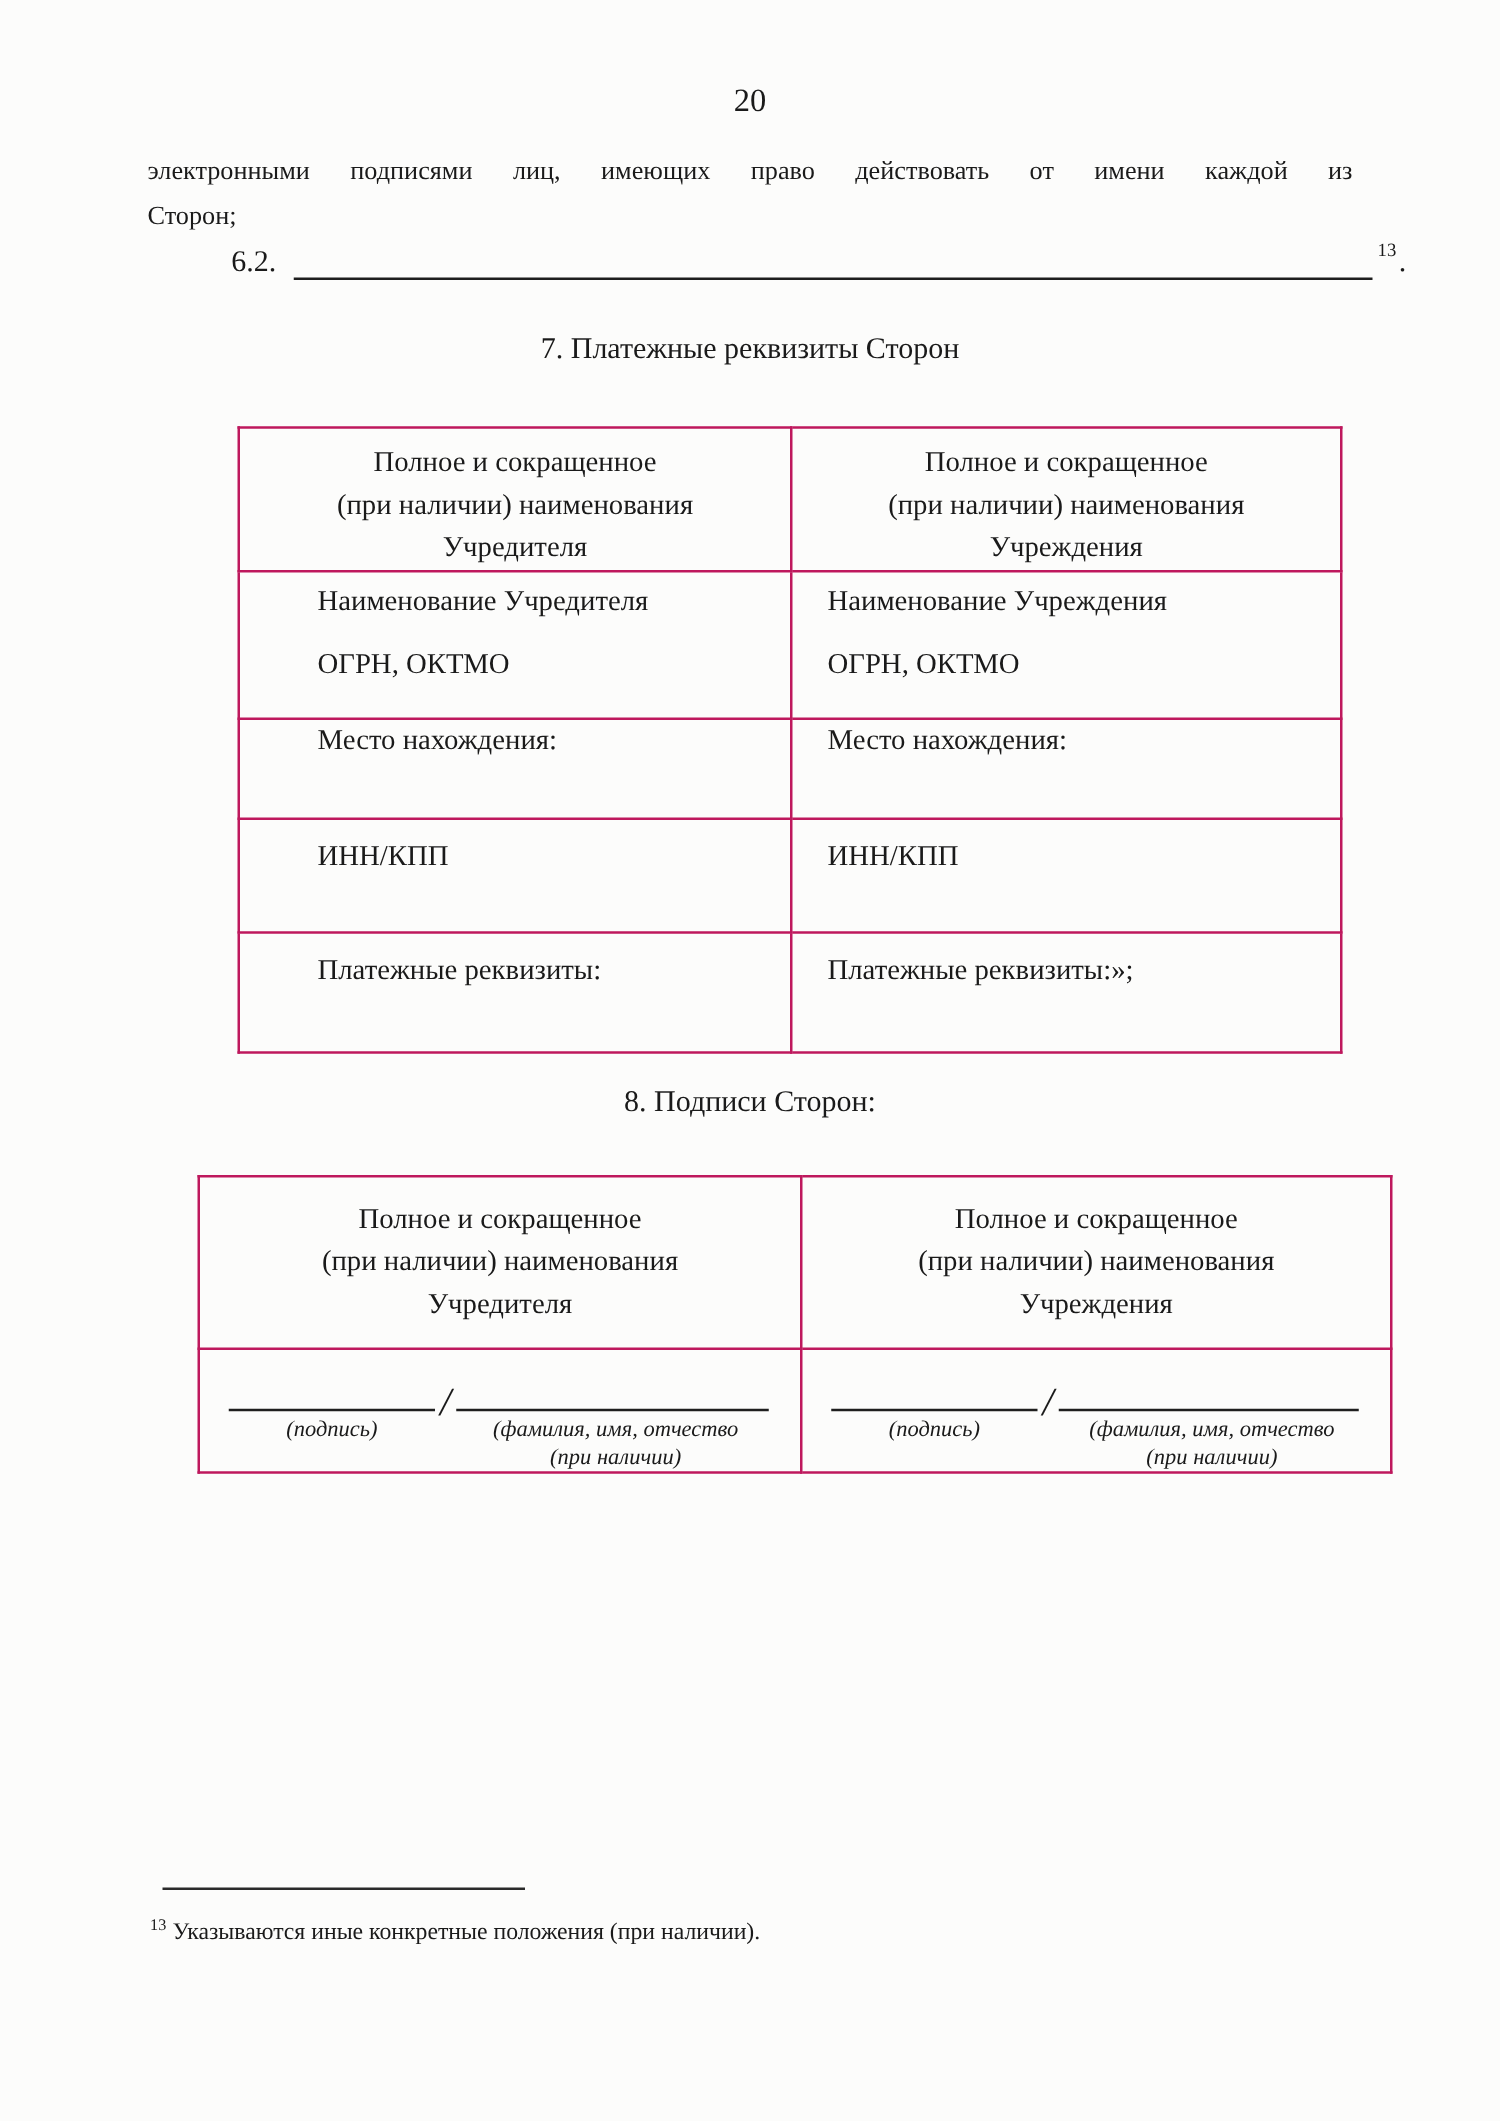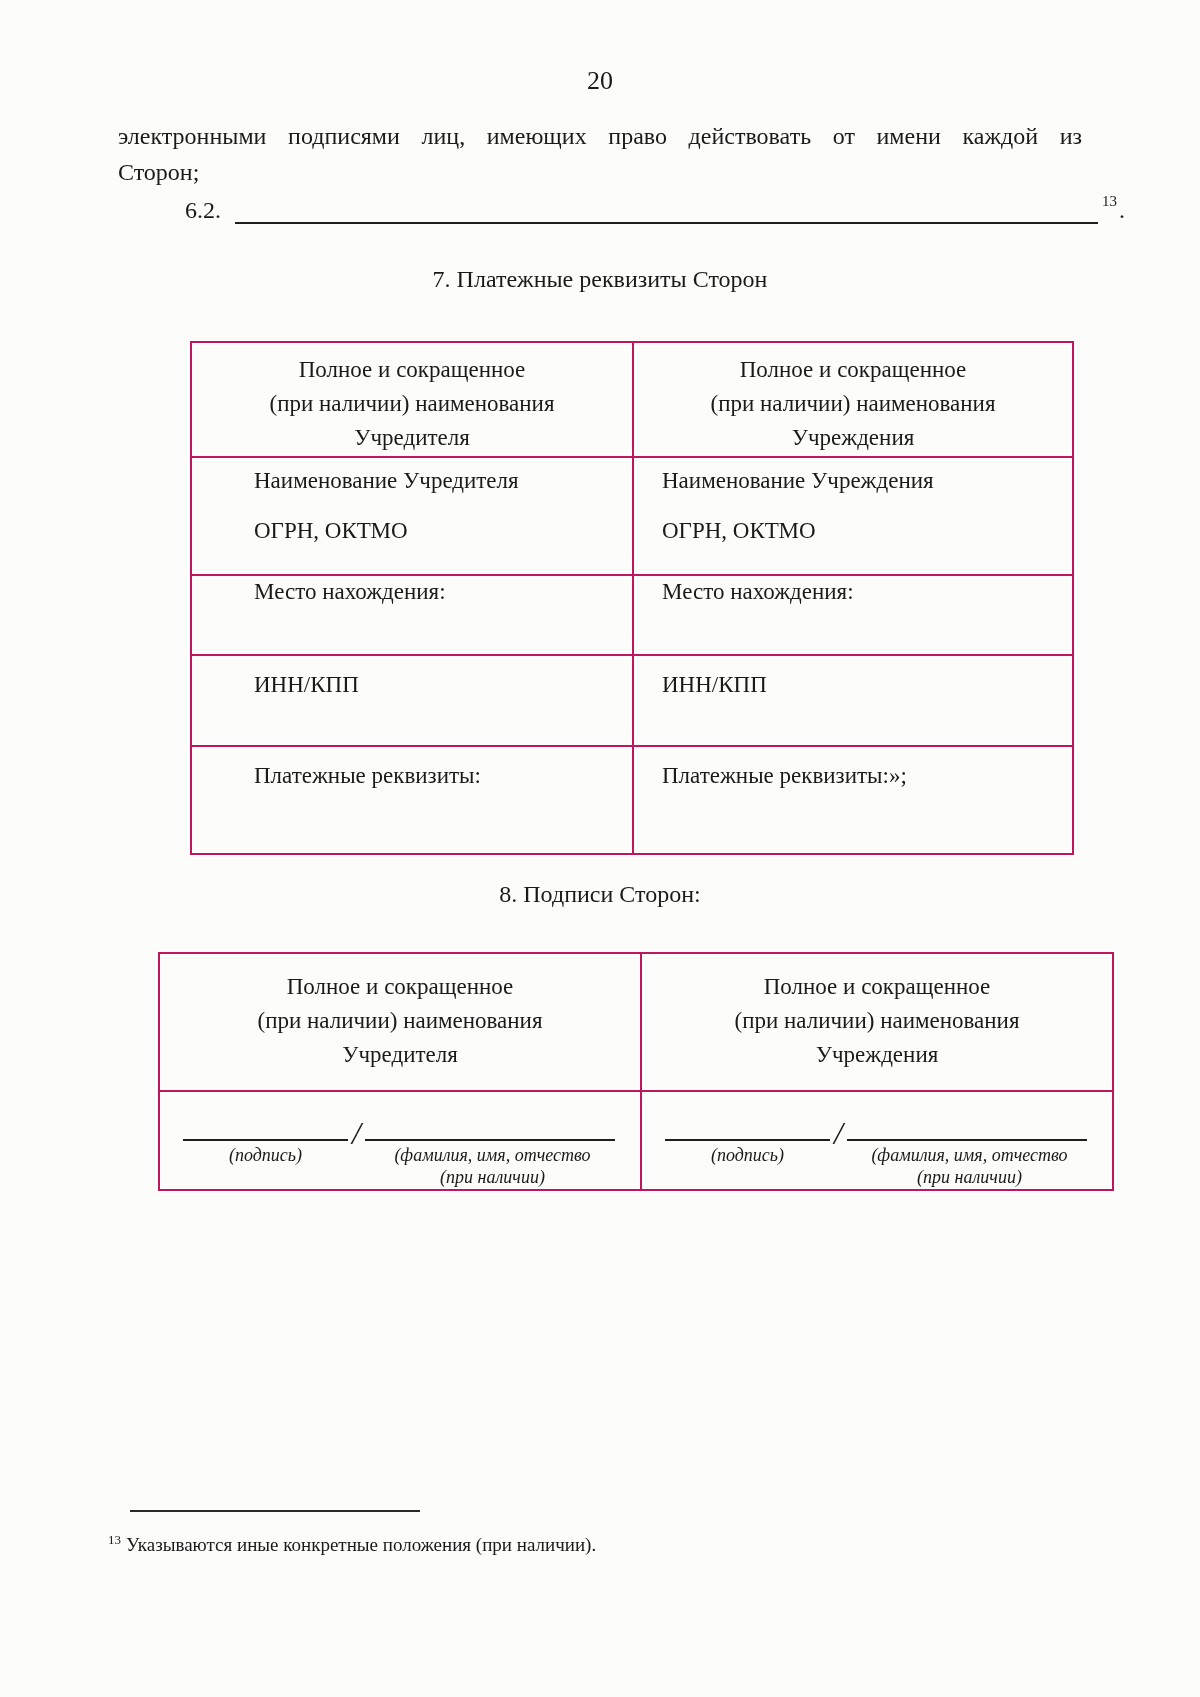--- a/index.html
+++ b/index.html
@@ -13,21 +13,21 @@
     color:#1a1a1a;
     overflow:hidden;
   }
   .page-number{
     padding-top:66px;
     text-align:center;
     font-size:26px;
   }
   .para{
     margin:22px 118px 0 118px;
-    font-size:24px;
+    font-size:21px;
     line-height:36px;
   }
   .para-line1{text-align:justify;text-align-last:justify;}
   .para-line2{text-align:left;}
   .clause{
     margin:4px 75px 0 185px;
     display:flex;
     align-items:flex-end;
     font-size:24px;
     position:relative;
@@ -77,21 +77,21 @@
   .tbl-sign col.c-right{width:472px;}
   .cell-head{
     text-align:center;
     padding-top:10px;
     line-height:34px;
   }
   .tbl-payment .row-head td{height:114px;}
   .tbl-payment .row-names td{height:118px;padding-top:8px;}
   .tbl-payment .row-loc td{height:80px;}
   .tbl-payment .row-inn td{height:91px;padding-top:14px;}
-  .tbl-payment .row-pay td{height:108px;padding-top:14px;}
+  .tbl-payment .row-pay td{height:96px;padding-top:14px;}
   .cell-body-left{padding-left:62px;}
   .cell-body-right{padding-left:28px;}
   .second-line{margin-top:20px;}
   .tbl-sign .row-head td{height:138px;padding-top:16px;}
   .tbl-sign .row-sig td{height:99px;}
   .sig-block{padding-top:26px;}
   .sig-lines{
     display:flex;
     align-items:flex-end;
     padding:0 24px 0 22px;
@@ -118,21 +118,21 @@
   .lbl-slash-spacer{flex:0 0 auto;width:22px;}
   .lbl-name{flex:1 1 auto;text-align:center;}
   .footnote-sep{
     position:absolute;
     left:130px;top:1510px;
     width:290px;
     border-top:2px solid #2a2a2a;
   }
   .footnote{
     position:absolute;
-    left:108px;top:1532px;
+    left:120px;top:1532px;
     font-size:19px;
   }
   .footnote .fn-marker{
     font-size:13px;
     vertical-align:super;
     padding-right:5px;
   }
 </style>
 </head>
 <body>

